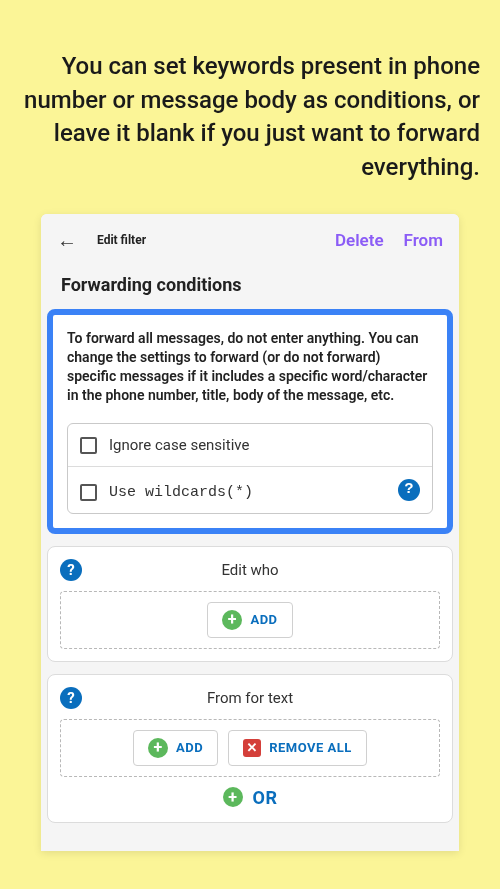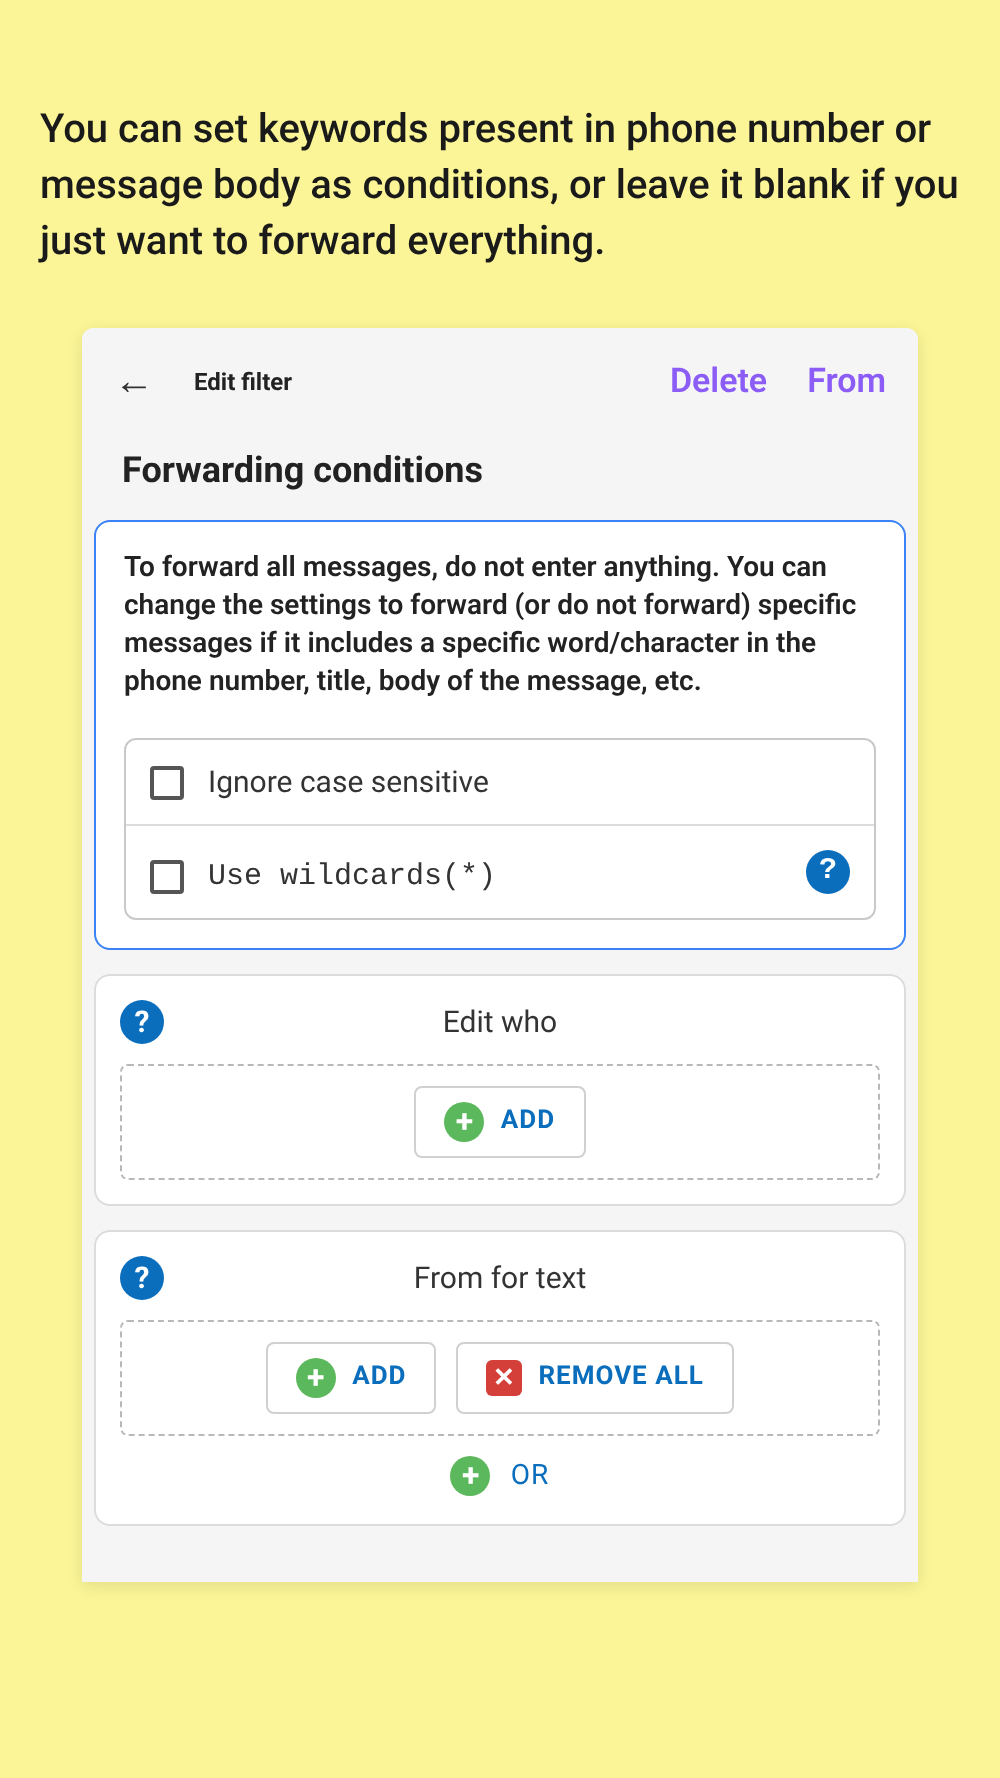--- a/index.html
+++ b/index.html
@@ -4,23 +4,23 @@
   <style>
     * { box-sizing: border-box; margin: 0; padding: 0; }
     body {
       font-family: -apple-system, BlinkMacSystemFont, 'Segoe UI', Roboto, Arial, sans-serif;
       background: #fbf597;
       width: 500px;
       height: 889px;
       overflow: hidden;
     }
     .promo-text {
-      text-align: left;
+      text-align: right;
       padding: 50px 20px 30px;
-      font-size: 20px;
+      font-size: 24px;
       font-weight: 500;
       line-height: 1.4;
       color: #1a1a1a;
     }
     .phone-frame {
       background: #f5f5f5;
       margin: 0 auto;
       width: 418px;
       border-radius: 6px 6px 0 0;
       overflow: hidden;
@@ -40,21 +40,21 @@
     .section-title {
       font-size: 18px;
       font-weight: 700;
       color: #222;
       padding: 8px 20px 14px;
     }
     .card {
       background: #fff;
       margin: 0 6px 12px;
       border-radius: 8px;
-      border: 1px solid #3b82f6;
+      border: 6px solid #3b82f6;
       padding: 14px 14px;
     }
     .info-text {
       font-size: 14px;
       color: #222;
       font-weight: 600;
       line-height: 1.35;
       margin-bottom: 18px;
     }
     .bordered-box {
@@ -156,22 +156,22 @@
       flex-shrink: 0;
     }
     .or-row {
       display: flex;
       justify-content: center;
       align-items: center;
       gap: 10px;
       padding: 10px 0 2px;
     }
     .or-label {
-      font-size: 14px;
-      font-weight: 400;
+      font-size: 18px;
+      font-weight: 700;
       color: #0a6ebd;
       letter-spacing: 0.5px;
     }
     .content-scroll { padding-bottom: 16px; }
   </style>
 </head>
 <body>
 
 <div class="promo-text">You can set keywords present in phone number or message body as conditions, or leave it blank if you just want to forward everything.</div>
 

